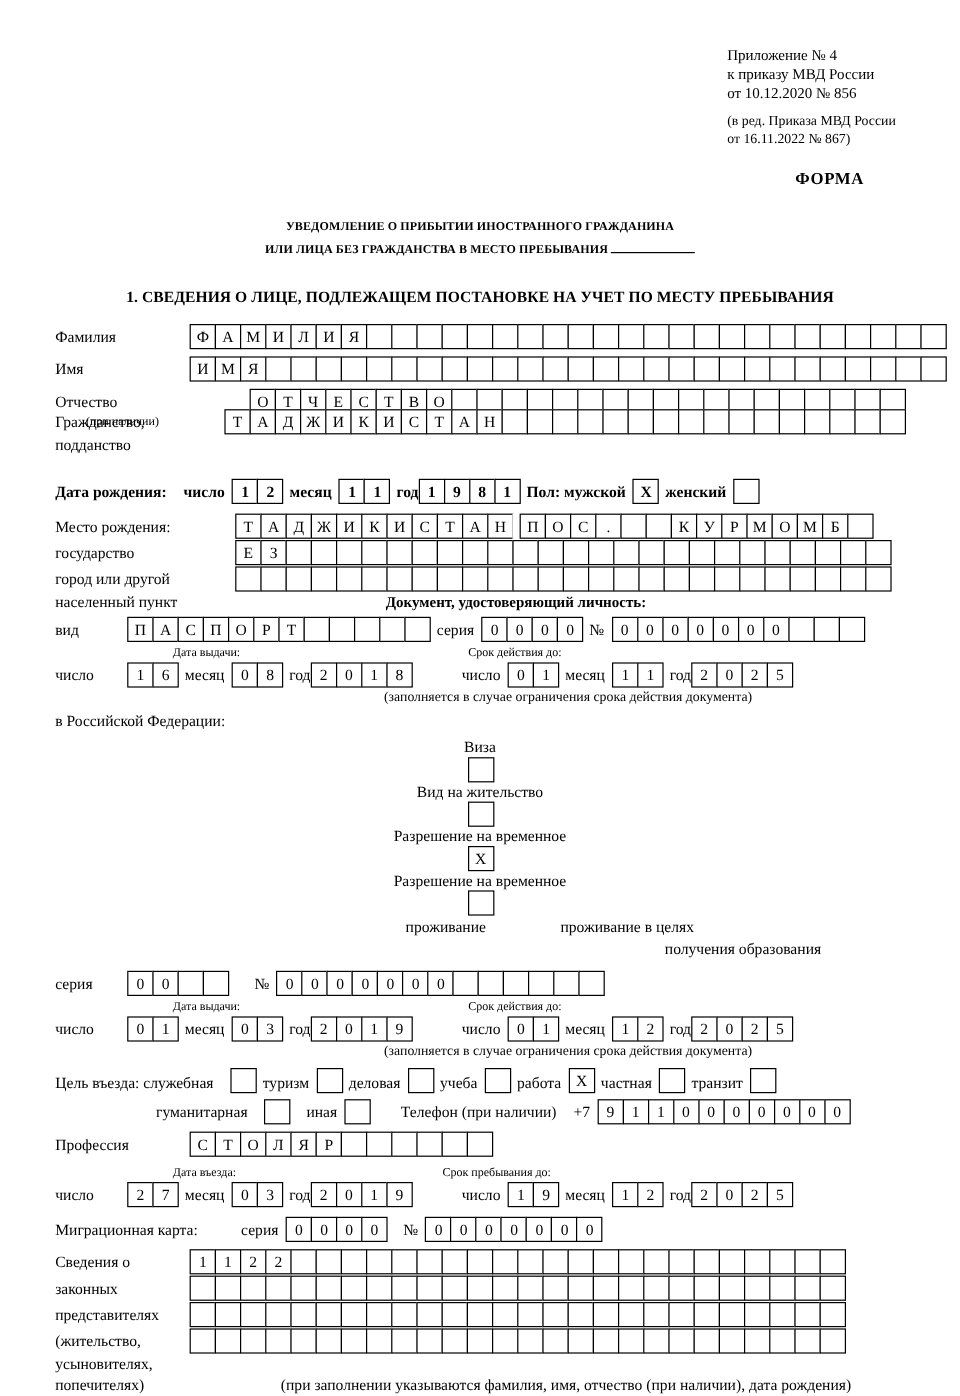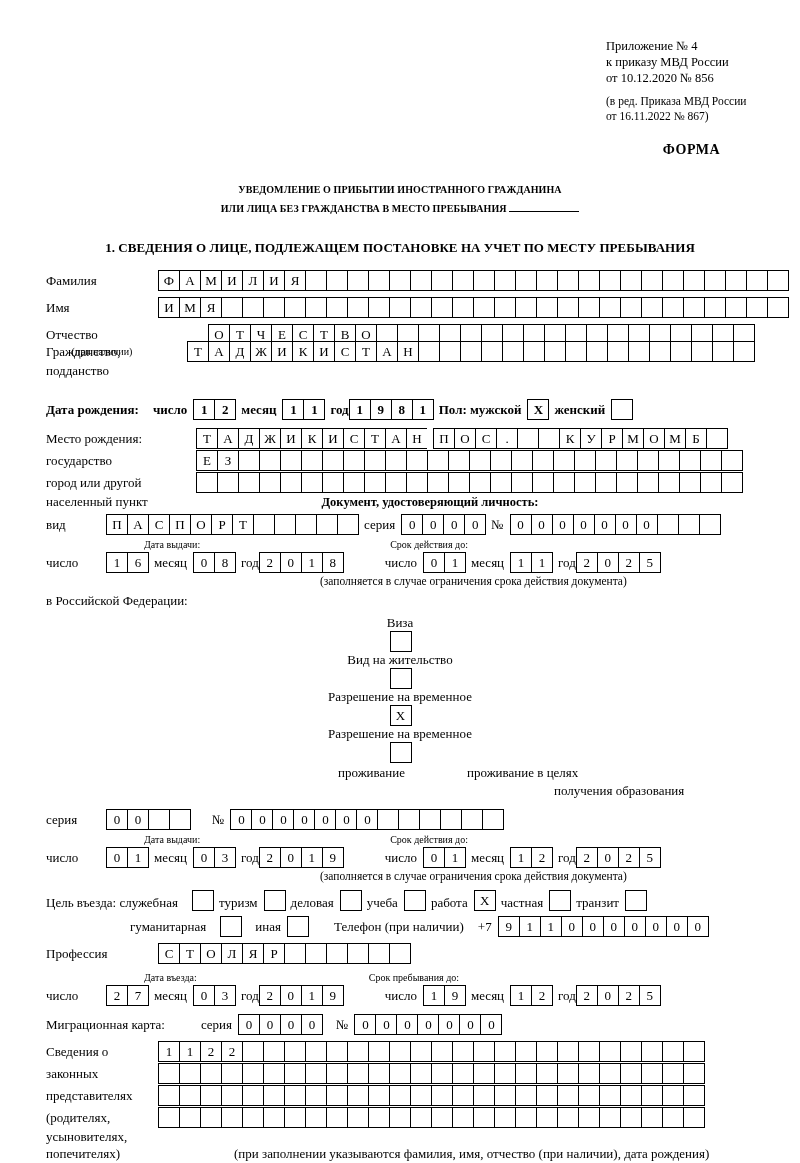--- a/index.html
+++ b/index.html
@@ -881,21 +881,21 @@
           <div class="bx"></div>
           <div class="bx"></div>
           <div class="bx"></div>
           <div class="bx"></div>
           <div class="bx"></div>
           <div class="bx"></div>
           <div class="bx"></div>
         </div>
     </div>
     <div class="row" style="margin-top:1px;">
-      <div class="lbl" style="width:112px;flex:0 0 112px;">(родителях,</div>
+      <div class="lbl" style="width:112px;flex:0 0 112px;">(жительство,</div>
       <div class="boxes">
           <div class="bx"></div>
           <div class="bx"></div>
           <div class="bx"></div>
           <div class="bx"></div>
           <div class="bx"></div>
           <div class="bx"></div>
           <div class="bx"></div>
           <div class="bx"></div>
           <div class="bx"></div>

